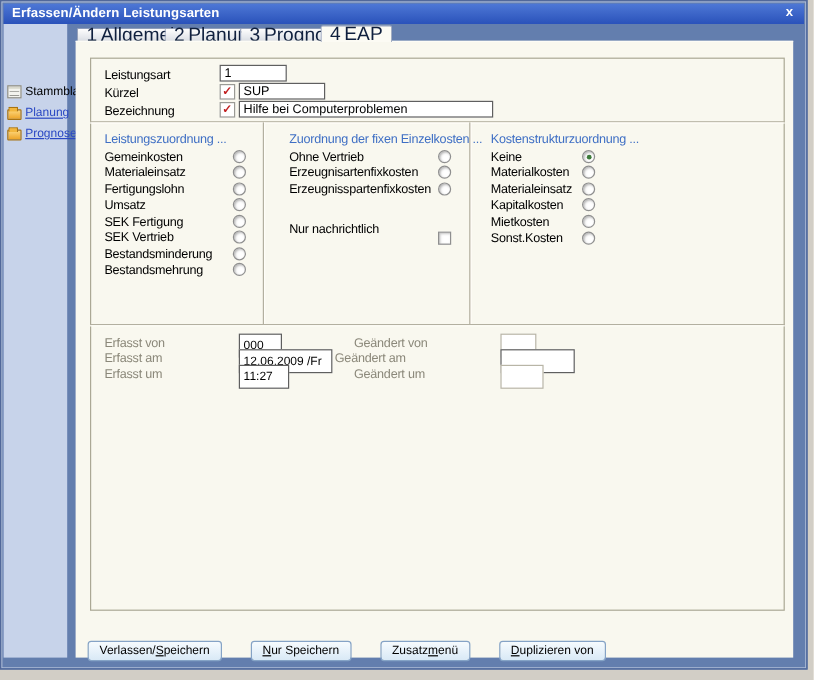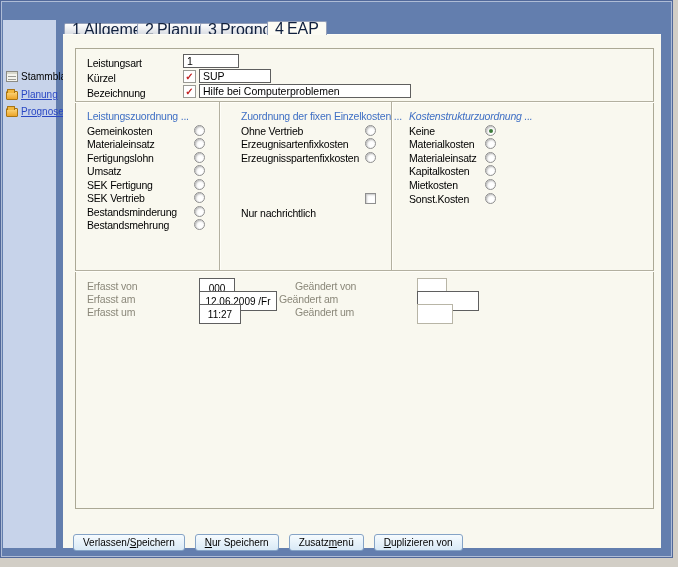--- a/index.html
+++ b/index.html
@@ -95,21 +95,21 @@
   .lbl { position:absolute; font-size:10.5px; letter-spacing:-0.2px; color:#000; white-space:nowrap; }
   .lbl.dis { color:#8b887a; }
   .sechead { position:absolute; font-size:10.5px; letter-spacing:-0.2px; color:#3f6fc4; white-space:nowrap; }
 
   input.fld {
     position:absolute; height:14px;
     border:1px solid #5f5f5f; background:#fff;
     font-family:"Liberation Sans", sans-serif; font-size:10.5px;
     padding:0 3px; color:#000;
   }
-  input.fld.small { height:20px; font-size:10px;text-align:center; }
+  input.fld.small { height:20px; font-size:10px; }
   input.fld.empty { border-color:#b8b5a6; }
 
   .chkicon {
     position:absolute; width:13px; height:13px;
     background:#fff; border:1px solid #9a9a94;
     font-size:10px; font-weight:bold; color:#c22020;
     line-height:11px; text-align:center;
   }
 
   .radio {
@@ -121,36 +121,40 @@
     content:''; position:absolute; left:3px; top:3px; width:4px; height:4px;
     border-radius:50%; background:#3d7a3a;
   }
   .checkbox {
     position:absolute; width:11px; height:11px;
     background:#fff; border:1px solid #8f8f8f;
     box-shadow:inset 1px 1px 2px rgba(90,90,90,0.35);
   }
 
   
-  .btnrow { position:absolute; left:10px; top:499px; display:flex; gap:10px; }
+  .btnrow { position:absolute; left:10px; top:499px; display:flex; gap:24px; }
   .btn {
     height:17px; padding:0 9px; line-height:15px;
     font-family:"Liberation Sans", sans-serif; font-size:10px; color:#000;
     background:linear-gradient(#f6fbfe,#d9e9f6);
     border:1px solid #85a3c6; border-radius:3px;
     white-space:nowrap;
   }
   .btn .mn { text-decoration:underline; }
 </style>
 </head>
 <body>
 
 <div class="desktop">
   <div class="window">
 
+    <div class="titlebar">
+      <span class="title">Erfassen/Ändern Leistungsarten</span>
+      <span class="close">x</span>
+    </div>
 
     <div class="sidebar">
       <div class="side-item" style="top:51px;">
         <span class="sicon icon-sheet"></span><span class="side-label">Stammblatt</span>
       </div>
       <div class="side-item link" style="top:69px;">
         <span class="sicon icon-folder"></span><span class="side-label">Planung</span>
       </div>
       <div class="side-item link" style="top:86px;">
         <span class="sicon icon-folder"></span><span class="side-label">Prognose</span>
@@ -199,24 +203,24 @@
       <span class="radio" style="left:131px; top:184px;"></span>
 
       <span class="sechead" style="left:178px; top:75px;">Zuordnung der fixen Einzelkosten ...</span>
       <span class="lbl" style="left:178px; top:90px;">Ohne Vertrieb</span>
       <span class="radio" style="left:302px; top:90px;"></span>
       <span class="lbl" style="left:178px; top:103px;">Erzeugnisartenfixkosten</span>
       <span class="radio" style="left:302px; top:103px;"></span>
       <span class="lbl" style="left:178px; top:117px;">Erzeugnisspartenfixkosten</span>
       <span class="radio" style="left:302px; top:117px;"></span>
 
-      <span class="lbl" style="left:178px; top:172px;">Nur nachrichtlich</span>
+      <span class="lbl" style="left:178px; top:150px;">Nur nachrichtlich</span>
       <span class="checkbox" style="left:302px; top:158px;"></span>
 
-      <span class="sechead" style="left:346px; top:75px;font-style:italic;">Kostenstrukturzuordnung ...</span>
+      <span class="sechead" style="left:346px; top:75px;">Kostenstrukturzuordnung ...</span>
       <span class="lbl" style="left:346px; top:90px;">Keine</span>
       <span class="radio on" style="left:422px; top:90px;"></span>
       <span class="lbl" style="left:346px; top:103px;">Materialkosten</span>
       <span class="radio" style="left:422px; top:103px;"></span>
       <span class="lbl" style="left:346px; top:117px;">Materialeinsatz</span>
       <span class="radio" style="left:422px; top:117px;"></span>
       <span class="lbl" style="left:346px; top:130px;">Kapitalkosten</span>
       <span class="radio" style="left:422px; top:130px;"></span>
       <span class="lbl" style="left:346px; top:144px;">Mietkosten</span>
       <span class="radio" style="left:422px; top:144px;"></span>

